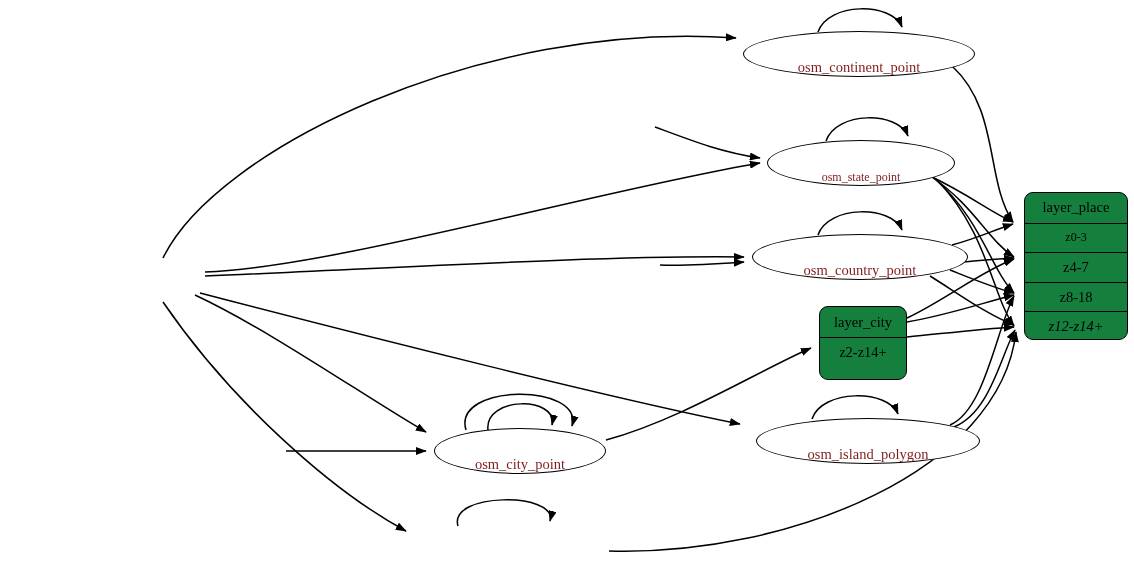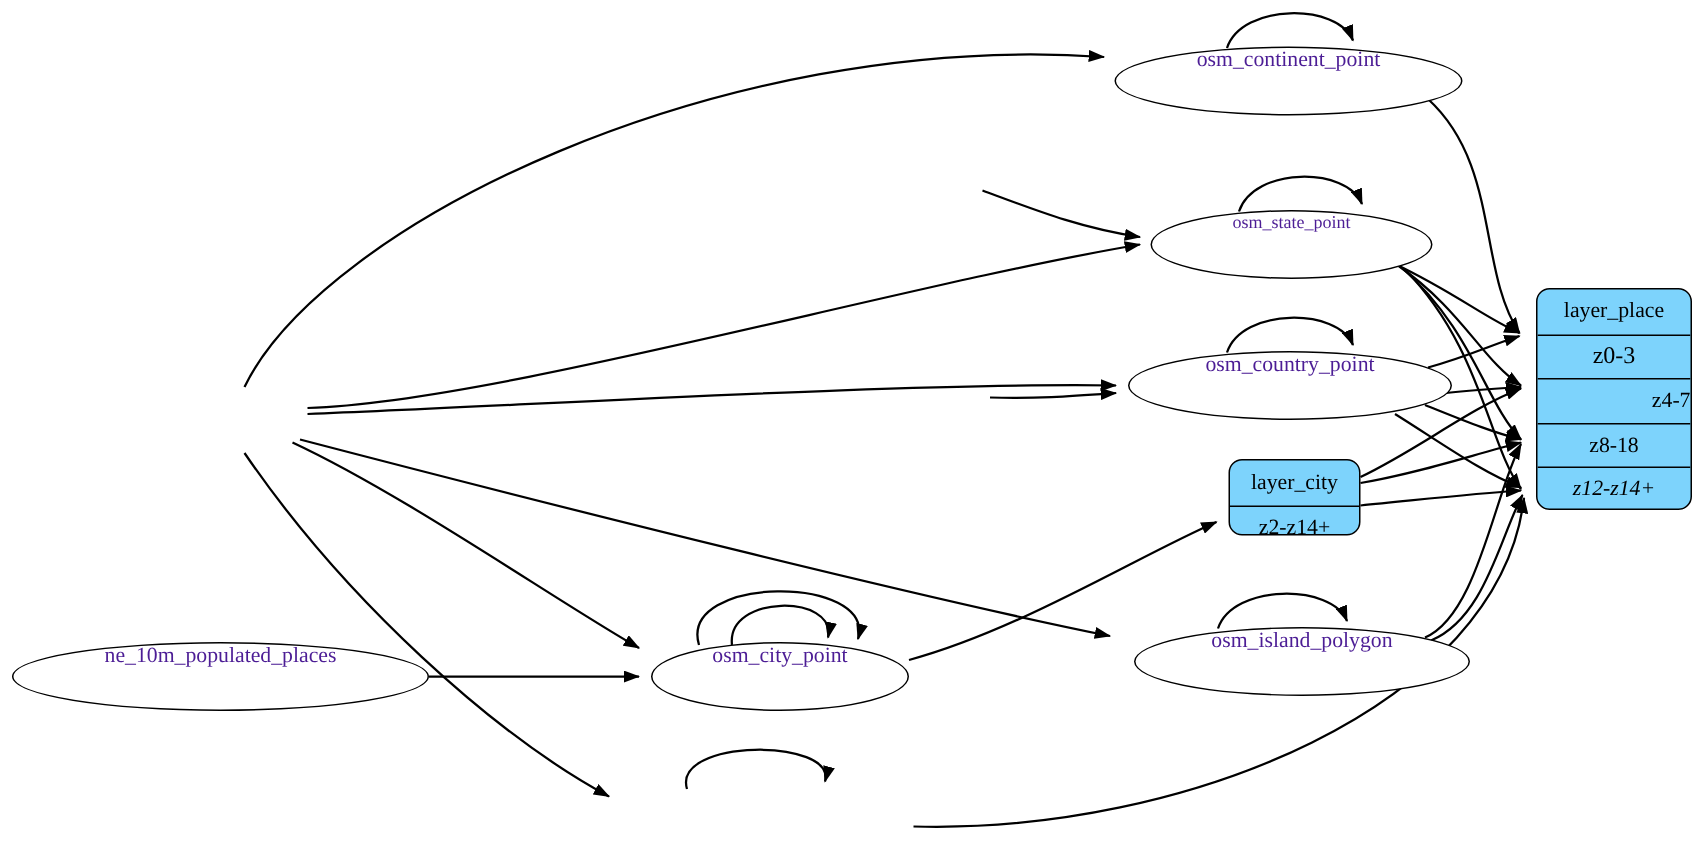--- a/index.html
+++ b/index.html
@@ -1,23 +1,23 @@
 <!DOCTYPE html>
 <html><head>
 <meta charset="utf-8">
 <style>
   html,body{margin:0;padding:0;background:#ffffff;}
   #stage{position:relative;width:1134px;height:577px;background:#ffffff;
          font-family:"Liberation Serif","DejaVu Serif",serif;overflow:hidden;}
   #edges{position:absolute;left:0;top:0;width:1134px;height:577px;}
   .node{position:absolute;box-sizing:border-box;}
   .ellipse{border:1.4px solid #000;border-radius:50%;background:#fff;
-           display:flex;align-items:flex-start;justify-content:center;
-           color:#4c1d95;white-space:nowrap;}
-  .rec{border:1.4px solid #000;border-radius:9px;background:#7dd3fc;overflow:hidden;}
+           display:flex;align-items:flex-end;justify-content:center;
+           color:#7f1d1d;white-space:nowrap;}
+  .rec{border:1.4px solid #000;border-radius:9px;background:#15803d;overflow:hidden;}
   .rec .cell{display:flex;align-items:center;justify-content:center;color:#000;
              white-space:nowrap;box-sizing:border-box;}
   .rec .cell + .cell{border-top:1.4px solid #000;}
 </style>
 </head>
 <body>
 
 <div id="stage">
 
   <svg id="edges" viewBox="0 0 1134 577" xmlns="http://www.w3.org/2000/svg">
@@ -68,23 +68,20 @@
       <path d="M950,425 C985,410 996,330 1014,296"></path>
       <path d="M954,427 C990,412 1000,358 1015,330"></path>
 
       <path d="M609,551 C790,556 1000,470 1016,332"></path>
     </g>
   </svg>
 
 
 
 
-  <div class="node ellipse" style="left:8px;top:428px;width:278px;height:46px;font-size:14.5px;">
-    <span>ne_10m_populated_places</span>
-  </div>
 
   <div class="node ellipse" style="left:743px;top:31px;width:232px;height:46px;font-size:14.5px;">
     <span>osm_continent_point</span>
   </div>
 
   <div class="node ellipse" style="left:767px;top:140px;width:188px;height:46px;font-size:12px;">
     <span>osm_state_point</span>
   </div>
 
   <div class="node ellipse" style="left:752px;top:234px;width:216px;height:46px;font-size:14.5px;">
@@ -97,35 +94,35 @@
 
   <div class="node ellipse" style="left:756px;top:418px;width:224px;height:46px;font-size:14.5px;">
     <span>osm_island_polygon</span>
   </div>
 
 
   <div class="node rec" style="left:1024px;top:192px;width:104px;height:148px;">
     <div class="cell" style="height:29.6px;font-size:14.5px;">
       <span>layer_place</span>
     </div>
-    <div class="cell" style="height:29.6px;font-size:16px;">
+    <div class="cell" style="height:29.6px;font-size:12px;">
       <span>z0-3</span>
     </div>
-    <div class="cell" style="height:29.6px;font-size:14.5px;justify-content:flex-end;">
+    <div class="cell" style="height:29.6px;font-size:14.5px;">
       <span>z4-7</span>
     </div>
     <div class="cell" style="height:29.6px;font-size:14.5px;">
       <span>z8-18</span>
     </div>
     <div class="cell" style="height:29.6px;font-size:14.5px;font-style:italic;">
       <span>z12-z14+</span>
     </div>
   </div>
 
-  <div class="node rec" style="left:819px;top:306px;width:88px;height:51px;">
+  <div class="node rec" style="left:819px;top:306px;width:88px;height:74px;">
     <div class="cell" style="height:30px;font-size:14.5px;">
       <span>layer_city</span>
     </div>
     <div class="cell" style="height:30px;font-size:14.5px;">
       <span>z2-z14+</span>
     </div>
   </div>
 
 </div>
 

